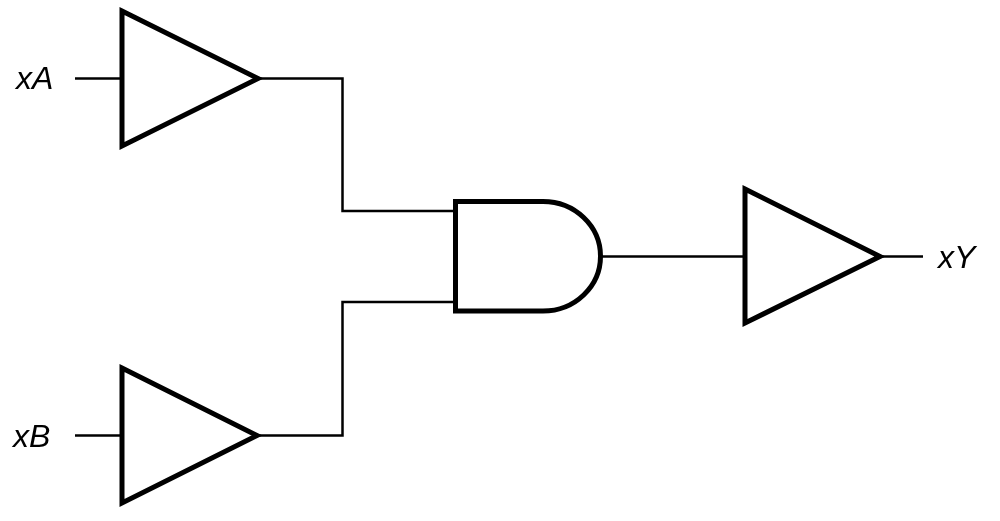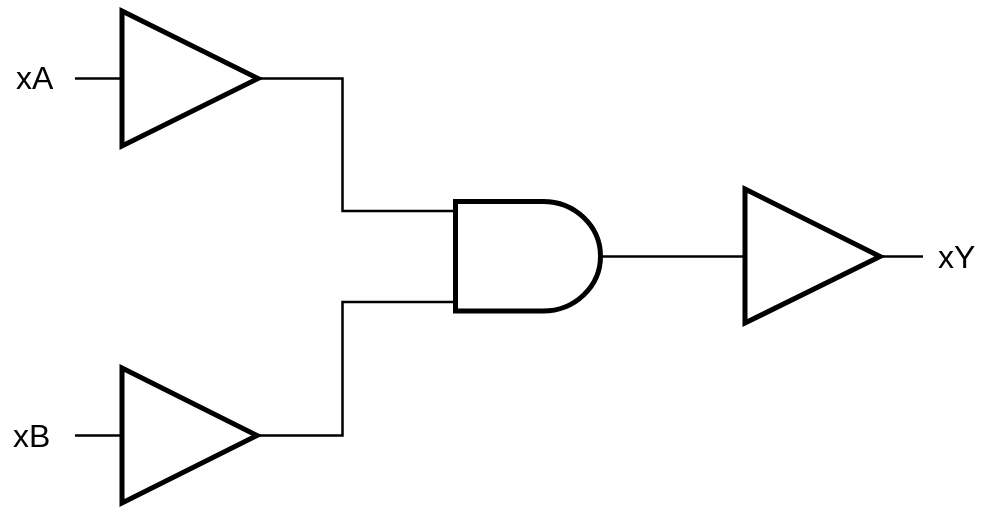--- a/index.html
+++ b/index.html
@@ -6,20 +6,21 @@
     margin: 0;
     padding: 0;
     background: #ffffff;
   }
   .canvas {
     position: relative;
     width: 1000px;
     height: 521px;
     background: #ffffff;
     overflow: hidden;
+    font-style: italic;
   }
   svg.circuit {
     display: block;
     width: 1000px;
     height: 521px;
   }
   .wire {
     stroke: #000000;
     stroke-width: 2.5;
     fill: none;

